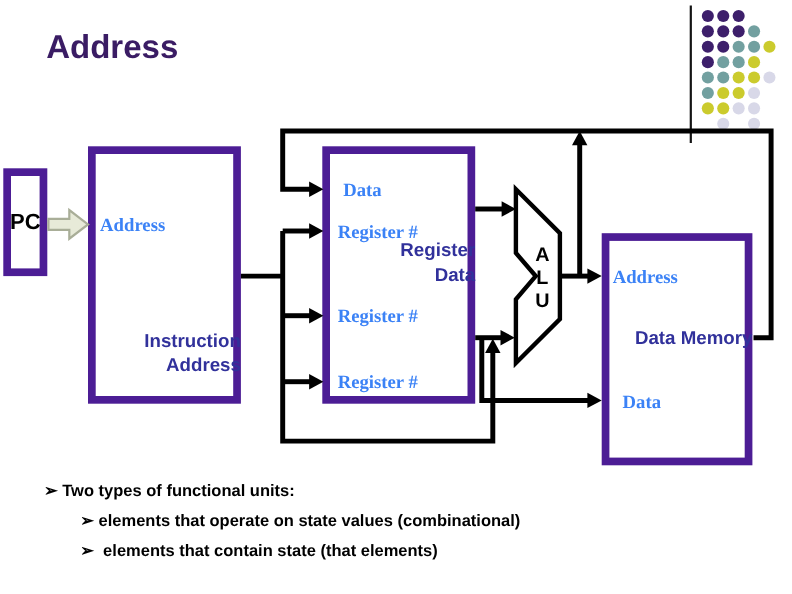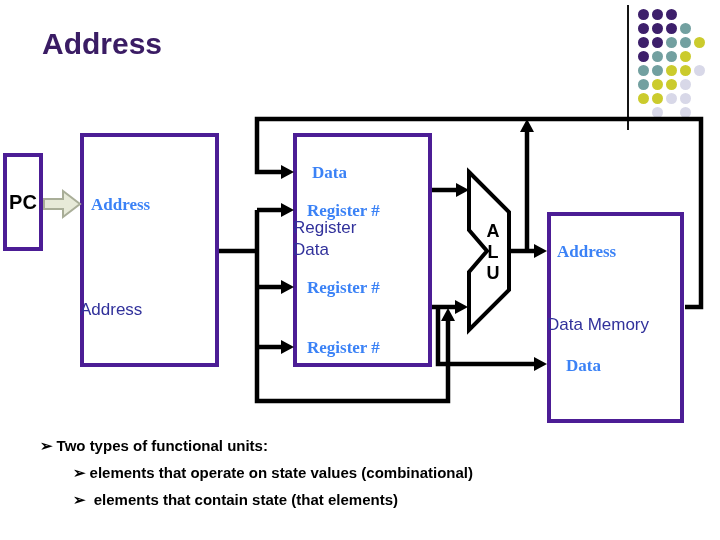--- a/index.html
+++ b/index.html
@@ -10,29 +10,29 @@
   
   .title{
     position:absolute;left:42px;top:24px;
     font-size:30px;font-weight:bold;line-height:39px;color:#3A1C64;
     letter-spacing:0px;white-space:nowrap;
   }
   
   .design-vline{position:absolute;left:627px;top:5px;width:2px;height:125px;background:#141414;}
   .dot{position:absolute;width:11px;height:11px;border-radius:50%;}
   
-  .unit-box{position:absolute;background:#ffffff;border:4px solid #4c1d95;box-sizing:border-box;}
+  .unit-box{position:absolute;background:#ffffff;border:7px solid #4c1d95;box-sizing:border-box;}
   .pc-box{left:3px;top:153px;width:40px;height:98px;display:flex;align-items:center;justify-content:center;}
   .im-box{left:80px;top:133px;width:139px;height:234px;}
   .rb-box{left:293px;top:133px;width:139px;height:234px;}
   .dm-box{left:547px;top:212px;width:137px;height:211px;}
   
   .lbl{position:absolute;font-weight:bold;font-size:17px;color:#3b82f6;white-space:nowrap;line-height:19px;font-family:Liberation Serif, serif;}
   .pc-lbl{position:static;font-weight:bold;font-size:20px;color:#000;}
-  .unit-name{position:absolute;font-weight:normal;font-size:17px;color:#31319B;text-align:left;line-height:22px;}
+  .unit-name{position:absolute;font-weight:bold;font-size:17px;color:#31319B;text-align:right;line-height:22px;}
   .alu-lbl{position:absolute;left:477px;top:221px;width:32px;text-align:center;
            font-weight:bold;font-size:18px;line-height:21px;color:#000;}
   .wires{position:absolute;left:0;top:0;pointer-events:none;}
   
   .bullets{position:absolute;left:40px;top:437px;font-weight:bold;color:#000;}
   .bullet-line{display:flex;align-items:baseline;margin-bottom:9px;white-space:pre;}
   .bullet-line .marker{margin-right:4px;}
   .b-l1{font-size:15px;}
   .b-l2{font-size:15px;margin-left:33px;}
 </style>
@@ -122,40 +122,41 @@
       <polygon points="520,132 534,132 527,119"></polygon>
     </g>
 
     <polygon points="469,172 509,212 509,290 469,330 469,272 487,251 469,230" fill="#ffffff" stroke="#000000" stroke-width="4"></polygon>
 
     <polygon points="44,199 63,199 63,191 80,204 63,217 63,209 44,209" fill="#E7EAD8" stroke="#A9AE98" stroke-width="2"></polygon>
   </svg>
 
   <div class="lbl" style="left:91px;top:195px">Address</div>
   <div class="unit-name" style="left:80px;top:299px;width:139px">
+    <div>Instruction</div>
     <div>Address</div>
   </div>
 
   <div class="lbl" style="left:312px;top:163px">Data</div>
   <div class="lbl" style="left:307px;top:201px">Register #</div>
   <div class="unit-name" style="left:293px;top:217px;width:139px">
     <div>Register</div>
     <div>Data</div>
   </div>
   <div class="lbl" style="left:307px;top:278px">Register #</div>
   <div class="lbl" style="left:307px;top:338px">Register #</div>
 
   <div class="alu-lbl">
     <div>A</div>
     <div>L</div>
     <div>U</div>
   </div>
 
   <div class="lbl" style="left:557px;top:242px">Address</div>
-  <div class="unit-name" style="left:547px;top:314px;width:137px">Data Memory</div>
+  <div class="unit-name" style="left:547px;top:297px;width:137px">Data Memory</div>
   <div class="lbl" style="left:566px;top:356px">Data</div>
 
   <div class="bullets">
     <div class="bullet-line b-l1">
       <span class="marker">➢</span>
       <span>Two types of functional units:</span>
     </div>
     <div class="bullet-line b-l2">
       <span class="marker">➢</span>
       <span>elements that operate on state values (combinational)</span>

